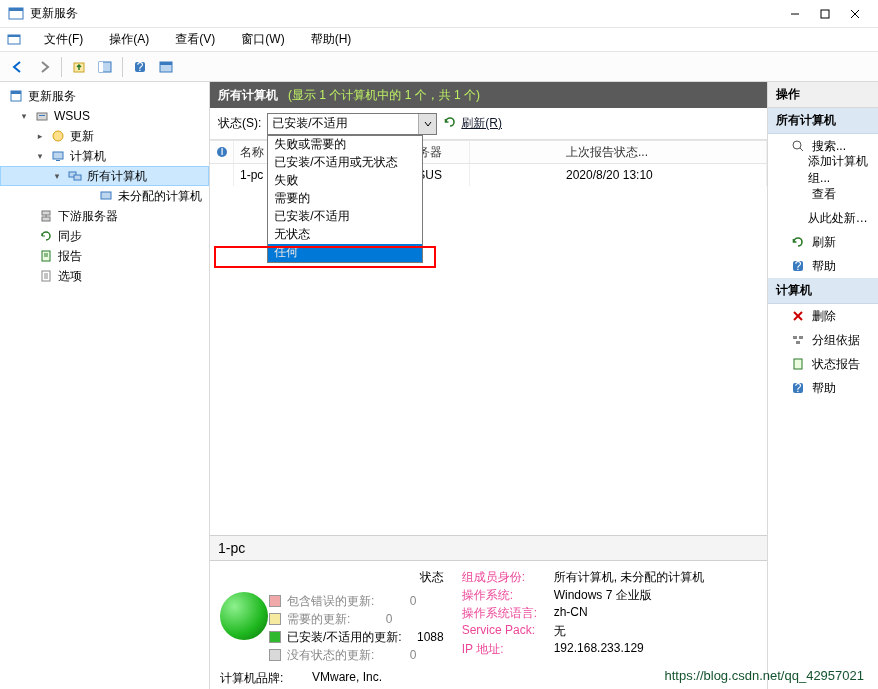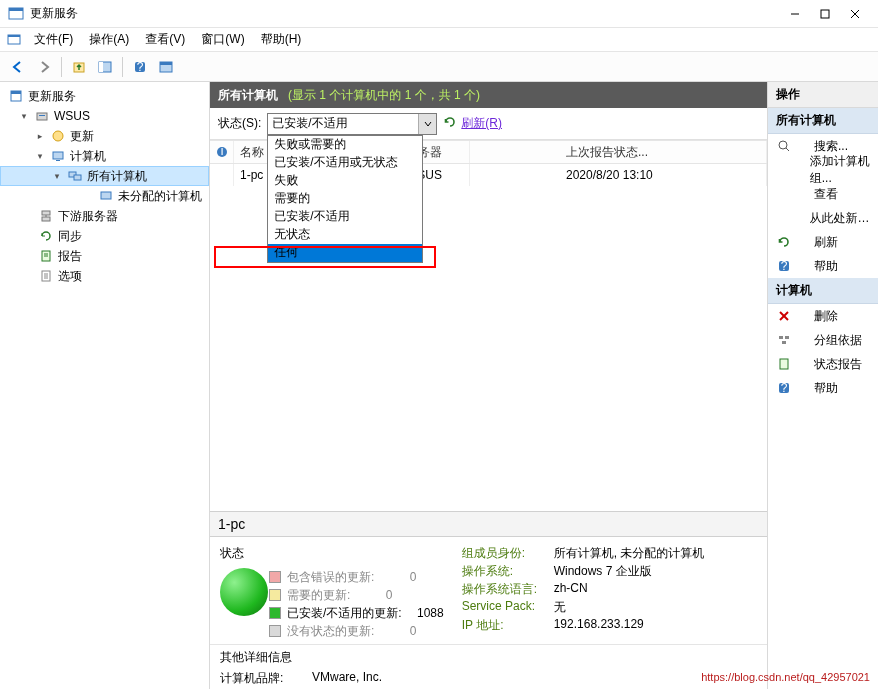--- a/index.html
+++ b/index.html
@@ -1,71 +1,71 @@
 <!DOCTYPE html>
 <html><head>
 <meta charset="utf-8">
 <style>
 * { box-sizing: border-box; font-family: "Microsoft YaHei", "Segoe UI", Tahoma, sans-serif; font-size: 12px; }
 body { margin: 0; width: 878px; height: 689px; background: #fff; overflow: hidden; position: relative; }
 .titlebar { height: 28px; display: flex; align-items: center; padding: 0 8px; border-bottom: 1px solid #e5e5e5; }
 .titlebar .app-icon { width: 16px; height: 16px; margin-right: 6px; }
 .titlebar .spacer { flex: 1; }
 .winbtn { width: 30px; height: 20px; display: inline-flex; align-items: center; justify-content: center; }
-.menubar { height: 24px; display: flex; align-items: center; padding: 0 6px; border-bottom: 1px solid #e5e5e5; gap: 0; }
+.menubar { height: 24px; display: flex; align-items: center; padding: 0 6px; border-bottom: 1px solid #e5e5e5; gap: 10px; }
 .menubar .m-icon { width:16px; height:16px; margin-right:4px; display:inline-flex; align-items:center; justify-content:center; }
 .menubar .menu-item { padding: 2px 8px; }
 .toolbar { height: 30px; display: flex; align-items: center; padding: 0 6px; border-bottom: 1px solid #d9d9d9; gap: 2px; background:#fcfcfc; }
 .tbtn { width: 24px; height: 22px; display: inline-flex; align-items: center; justify-content: center; border:1px solid transparent; }
 .tsep { width:1px; height:20px; background:#d0d0d0; margin:0 3px; }
 .body { display: flex; height: calc(689px - 28px - 24px - 30px); }
 .tree-pane { width: 210px; border-right: 1px solid #d9d9d9; padding: 4px 0; overflow:auto; }
 .tree-node { display:flex; align-items:center; height:20px; padding-right:4px; white-space:nowrap; }
 .tree-node.sel { background:#cce8ff; border:1px solid #99d1ff; }
 .tree-toggle { width:12px; display:inline-flex; justify-content:center; color:#555; font-size:9px; }
 .tree-icon { width:16px; height:16px; margin:0 4px; display:inline-flex; align-items:center; justify-content:center; }
 .indent0 { padding-left:4px; } .indent1 { padding-left:18px; } .indent2 { padding-left:34px; } .indent3 { padding-left:50px; } .indent4 { padding-left:94px; }
 .center-pane { flex:1; display:flex; flex-direction:column; border-right:1px solid #d9d9d9; min-width:0; }
 .ch { height:26px; background:#5a5a5a; color:#fff; display:flex; align-items:center; padding:0 8px; gap:10px; font-weight:bold; }
 .ch .sub { font-weight:normal; color:#bef264; }
 .filterbar { height:32px; display:flex; align-items:center; padding:0 8px; gap:6px; border-bottom:1px solid #e0e0e0; }
 .combo { position:relative; width:170px; height:22px; border:1px solid #7a7a7a; background:#fff; display:flex; align-items:center; padding:0 4px; }
 .combo .arrow { position:absolute; right:0; top:0; width:18px; height:100%; background:#e1e1e1; border-left:1px solid #adadad; display:flex; align-items:center; justify-content:center; }
 .combo-list { position:absolute; top:21px; left:-1px; width:156px; border:1px solid #7a7a7a; background:#fff; z-index:5; }
 .combo-list .opt { height:18px; padding:0 6px; display:flex; align-items:center; }
-.combo-list .opt.sel { background:#0078d7; color:#000000; }
-.refresh-link { display:flex; align-items:center; gap:4px; color:#6d28d9;text-decoration:underline; }
+.combo-list .opt.sel { background:#0078d7; color:#e5e5e5; }
+.refresh-link { display:flex; align-items:center; gap:4px; color:#0f172a;text-decoration:underline; }
 .table-wrap { flex:1; min-height:0; overflow:hidden; }
 .thead { display:flex; height:24px; border-top:1px solid #e5e5e5; border-bottom:1px solid #e5e5e5; background:#fdfdfd; }
 .thead .col, .trow .cell { padding:0 6px; display:flex; align-items:center; border-right:1px solid #eee; overflow:hidden; white-space:nowrap; }
 .thead .col { color:#333; }
 .trow { display:flex; height:22px; }
 .col-info { width:24px; justify-content:center; }
 .col-name { width:86px; } .col-os { width:80px; } .col-srv { width:70px; } .col-inst { width:90px; justify-content:flex-end;margin-top:32px; } .col-rep { flex:1; }
 .detail-title { border-top:1px solid #d0d0d0; border-bottom:1px solid #d0d0d0; background:#f4f4f4; padding:4px 8px; font-size:14px; }
 .detail-body { display:flex; padding:8px 10px 4px 10px; gap:18px; }
 .status-block { display:flex; gap:1px; }
 .green-ball { width:48px; height:48px; border-radius:50%; background: radial-gradient(circle at 30% 30%, #8ef18e, #1fb81f 60%, #0c700c); }
 .legend-row { display:flex; align-items:center; height:18px; gap:6px; color:#888; }
 .legend-row.dark { color:#000; }
 .swatch { width:12px; height:12px; border:1px solid #999; }
 .legend-val { width:36px; text-align:right; }
 .info-grid { flex:1; }
 .info-row { display:flex; height:18px; }
-.info-row .k { width:92px; color:#4d7c0f; }
+.info-row .k { width:92px; color:#ec4899; }
 .other-head { padding:4px 10px 2px; border-top:1px solid #e5e5e5; }
 .other-row { padding:2px 10px; display:flex; }
 .other-row .k { width:92px; }
 .actions-pane { width:110px; display:flex; flex-direction:column; }
 .actions-title { background:#f0f0f0; border-bottom:1px solid #d9d9d9; padding:4px 8px; font-weight:bold; }
 .actions-section { background:#dbe7f3; padding:4px 8px; border-bottom:1px solid #c9d7e6; font-weight:bold; }
-.action-item { display:flex; align-items:center; gap:22px; padding:4px 8px; height:24px; }
+.action-item { display:flex; align-items:center; gap:6px; padding:4px 8px; height:24px;margin-left:14px; }
 .aicon { width:16px; height:16px; display:inline-flex; align-items:center; justify-content:center; }
 .red-box-overlay { position:absolute; border:2px solid #f00; pointer-events:none; z-index:6; }
-.watermark { position:absolute; right:8px; bottom:6px; color:#b91c1c; font-size:11px; pointer-events:none; }
+.watermark { position:absolute; right:14px; bottom:6px; color:#14532d; font-size:13px; pointer-events:none; }
 </style>
 </head>
 <body>
 
 <div class="titlebar">
   <span class="app-icon">
     <svg width="16" height="16">
         <rect x="1" y="2" width="14" height="11" fill="#fff" stroke="#3a7abf"></rect>
         <rect x="1" y="2" width="14" height="3" fill="#3a7abf"></rect>
       </svg>
@@ -296,21 +296,21 @@
         <div class="cell col-os">ws 7 企...</div>
         <div class="cell col-srv">WSUS</div>
         <div class="cell col-inst">100%</div>
         <div class="cell col-rep">2020/8/20 13:10</div>
       </div>
       <div style="height:278px"></div>
     </div>
     <div class="detail-title">1-pc</div>
     <div class="detail-body">
       <div>
-        <div style="margin-bottom:6px;">状态</div>
+        <div style="margin-bottom:6px;text-align:right;">状态</div>
         <div class="status-block">
           <div class="green-ball"></div>
           <div>
             <div class="legend-row">
                 <span class="swatch" style="background:#f1a8a8"></span>
                 <span>包含错误的更新:</span>
                 <span class="legend-val">0</span>
               </div>
             <div class="legend-row">
                 <span class="swatch" style="background:#f5ea9f"></span>
@@ -346,21 +346,20 @@
         <div class="info-row">
             <span class="k">Service Pack:</span>
             <span>无</span>
           </div>
         <div class="info-row">
             <span class="k">IP 地址:</span>
             <span>192.168.233.129</span>
           </div>
       </div>
     </div>
-    <div class="other-head">其他详细信息</div>
     <div class="other-row">
         <span class="k">计算机品牌:</span>
         <span>VMware, Inc.</span>
       </div>
   </div>
 
   <div class="actions-pane">
     <div class="actions-title">操作</div>
     <div class="actions-section">所有计算机</div>
     <div class="action-item">

